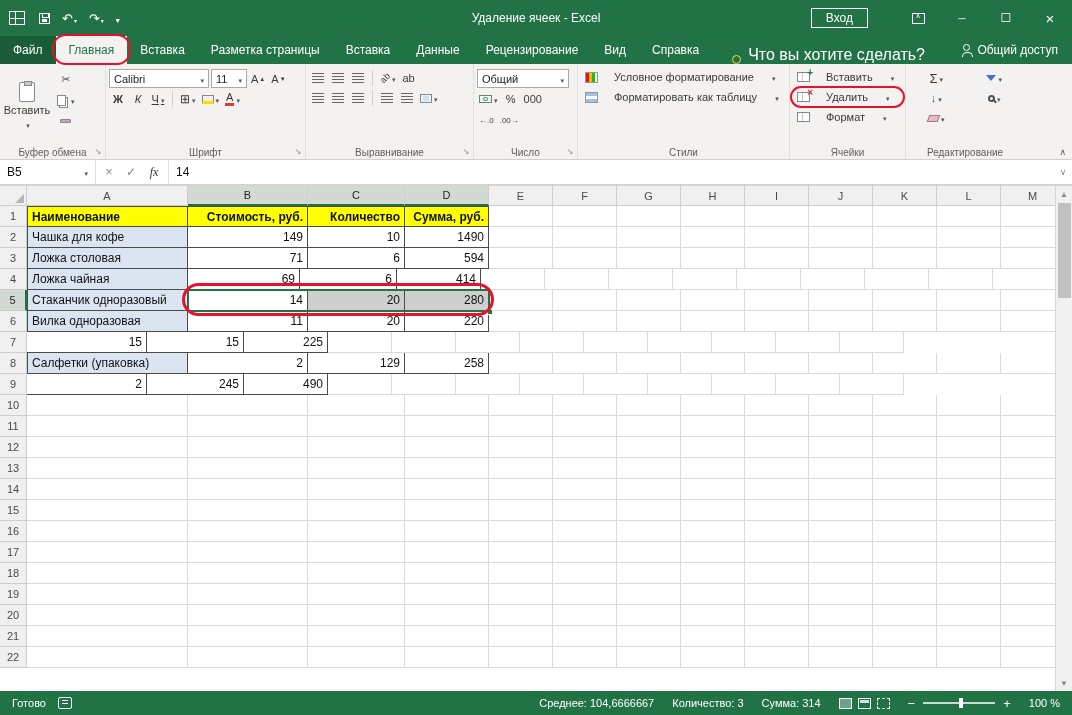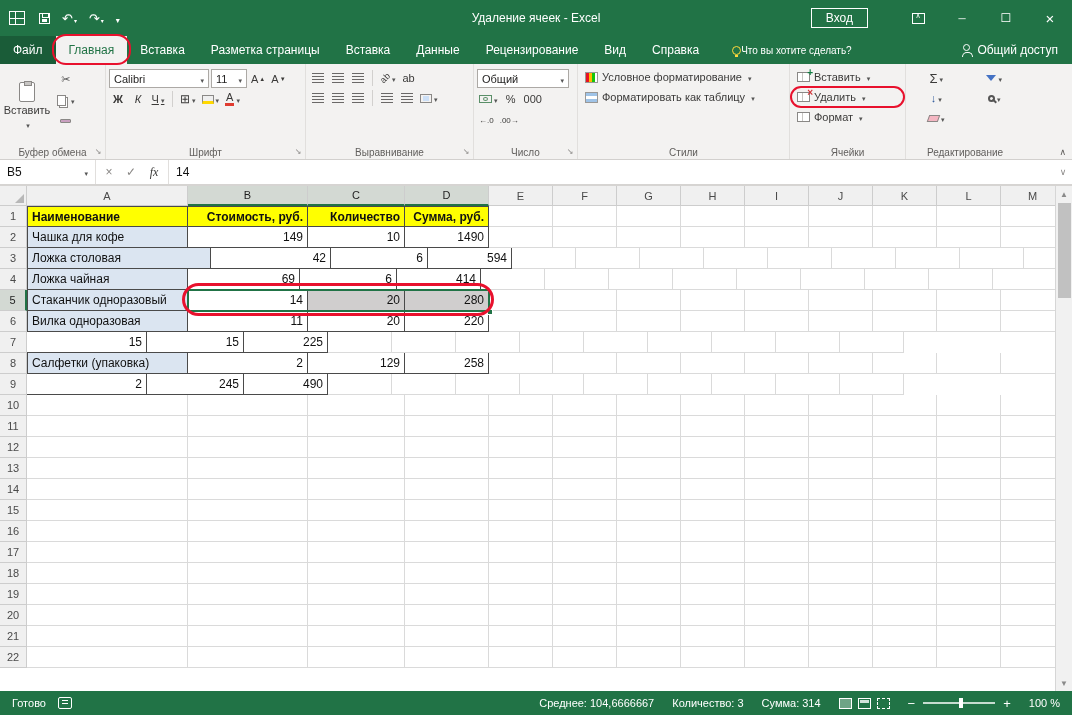--- a/index.html
+++ b/index.html
@@ -31,21 +31,21 @@
 .close-g::after{content:"×";font-size:15px}
 .rdo{width:13px;height:11px;border:1px solid #fff;position:relative}
 .rdo::after{content:"∧";position:absolute;top:-2px;left:3px;font-size:7px}
 
 
 .tabsrow{height:28px;background:#217346;display:flex;align-items:stretch;color:#fff;flex:none;font-size:12px}
 .tab{display:flex;align-items:center;padding:0 13px;position:relative;white-space:nowrap}
 .filetab{background:#1a5c38}
 .tab.active{background:#f3f2f1;color:#217346}
 .tab.active::after{content:"";position:absolute;left:-4px;right:-4px;top:-2px;bottom:-1px;border:2px solid #e8112d;border-radius:14px;pointer-events:none;z-index:5}
-.tellme{display:flex;align-items:center;margin-left:20px;font-size:10px}
+.tellme{display:flex;align-items:flex-end;gap:7px;margin-left:20px;font-size:16px}
 .bulb{width:9px;height:9px;border:1px solid #ffd83b;border-radius:50%;position:relative}
 .bulb::after{content:"";position:absolute;left:2px;bottom:-3px;width:3px;height:2px;background:#ffd83b}
 .share{margin-left:auto;display:flex;align-items:center;gap:7px;padding-right:14px}
 .person{width:7px;height:7px;border:1px solid #fff;border-radius:50%;position:relative;margin-top:-5px}
 .person::after{content:"";position:absolute;top:7px;left:-2px;width:9px;height:4px;border:1px solid #fff;border-bottom:none;border-radius:5px 5px 0 0}
 
 
 .ribbon{height:96px;background:#f3f2f1;display:flex;flex:none;position:relative;border-bottom:1px solid #d2d0ce}
 .grp{position:relative;border-right:1px solid #e1dfdd;display:flex;flex-direction:column;padding:3px 3px 14px;flex:none}
 .grp-label{position:absolute;bottom:1px;left:0;right:0;text-align:center;font-size:10px;color:#605e5c;white-space:nowrap}
@@ -75,21 +75,21 @@
 .orient{display:inline-block;transform:rotate(-45deg);font-size:9px;color:#3b3a39}
 .merge{width:12px;height:9px;border:1px solid #8a8886;display:inline-block;background:linear-gradient(#cde0f7 0 0) center/6px 5px no-repeat}
 .banknote{width:13px;height:8px;border:1px solid #5a8f68;display:inline-block;position:relative}
 .banknote::after{content:"";position:absolute;left:3px;right:3px;top:1px;bottom:1px;border-radius:50%;border:1px solid #5a8f68}
 .dec-l::after{content:"←.0";font-size:8px;color:#3b3a39}
 .dec-r::after{content:".00→";font-size:8px;color:#3b3a39}
 .st-ic{width:13px;height:11px;display:inline-block;border:1px solid #9a9896;background:#fff;flex:none}
 .st-cf{background:linear-gradient(to right,#e81123 0 3px,#ffb900 3px 6px,#16c60c 6px 9px,#fff 9px)}
 .st-ft{background:repeating-linear-gradient(to bottom,#9fc3e7 0 3px,#fff 3px 6px)}
 .st-cs{background:linear-gradient(to right,#ffd800 0 6px,#f7941d 6px)}
-.stylerow,.cellsrow{display:flex;align-items:center;gap:4px;font-size:11px;color:#3b3a39;height:20px;padding:0 4px;white-space:nowrap}
+.stylerow,.cellsrow{display:flex;align-items:center;gap:16px;font-size:11px;color:#3b3a39;height:20px;padding:0 4px;white-space:nowrap}
 .c-ic{width:13px;height:10px;border:1px solid #8a8886;background:#fff;display:inline-block;position:relative;flex:none}
 .c-ic::before{content:"";position:absolute;left:4px;top:0;bottom:0;width:1px;background:#c8c6c4}
 .c-ic::after{position:absolute;right:-4px;top:-6px;font-size:10px;font-weight:bold}
 .c-ins::after{content:"+";color:#107c41}
 .c-del::after{content:"×";color:#d13438}
 .ringwrap{position:relative;display:inline-block}
 .ringwrap::after{content:"";position:absolute;left:-3px;right:-3px;top:-1px;bottom:-1px;border:2px solid #e8112d;border-radius:12px;pointer-events:none;z-index:5}
 .edgrid{display:grid;grid-template-columns:auto auto;gap:2px 8px;padding:2px 2px}
 .sigma{font-size:13px}
 .filldown-g::after{content:"↓";color:#2b579a;font-size:11px}
@@ -507,22 +507,22 @@
           <div class="gcell" style="width:64px"></div>
           <div class="gcell" style="width:64px"></div>
           <div class="gcell" style="width:64px"></div>
           <div class="gcell" style="width:64px"></div>
           <div class="gcell" style="width:64px"></div>
           <div class="gcell" style="width:64px"></div>
           <div class="gcell" style="width:64px"></div>
         </div>
         <div class="grow">
           <div class="rowh">3</div>
-          <div class="gcell namecell tb tbl" style="width:184px">Ложка столовая</div>
-          <div class="gcell rightal tb" style="width:120px">42</div>
+          <div class="gcell namecell tb tbl" style="width:161px">Ложка столовая</div>
+          <div class="gcell rightal tb" style="width:120px">71</div>
           <div class="gcell rightal tb" style="width:97px">6</div>
           <div class="gcell rightal tb" style="width:84px">594</div>
           <div class="gcell" style="width:64px"></div>
           <div class="gcell" style="width:64px"></div>
           <div class="gcell" style="width:64px"></div>
           <div class="gcell" style="width:64px"></div>
           <div class="gcell" style="width:64px"></div>
           <div class="gcell" style="width:64px"></div>
           <div class="gcell" style="width:64px"></div>
           <div class="gcell" style="width:64px"></div>

